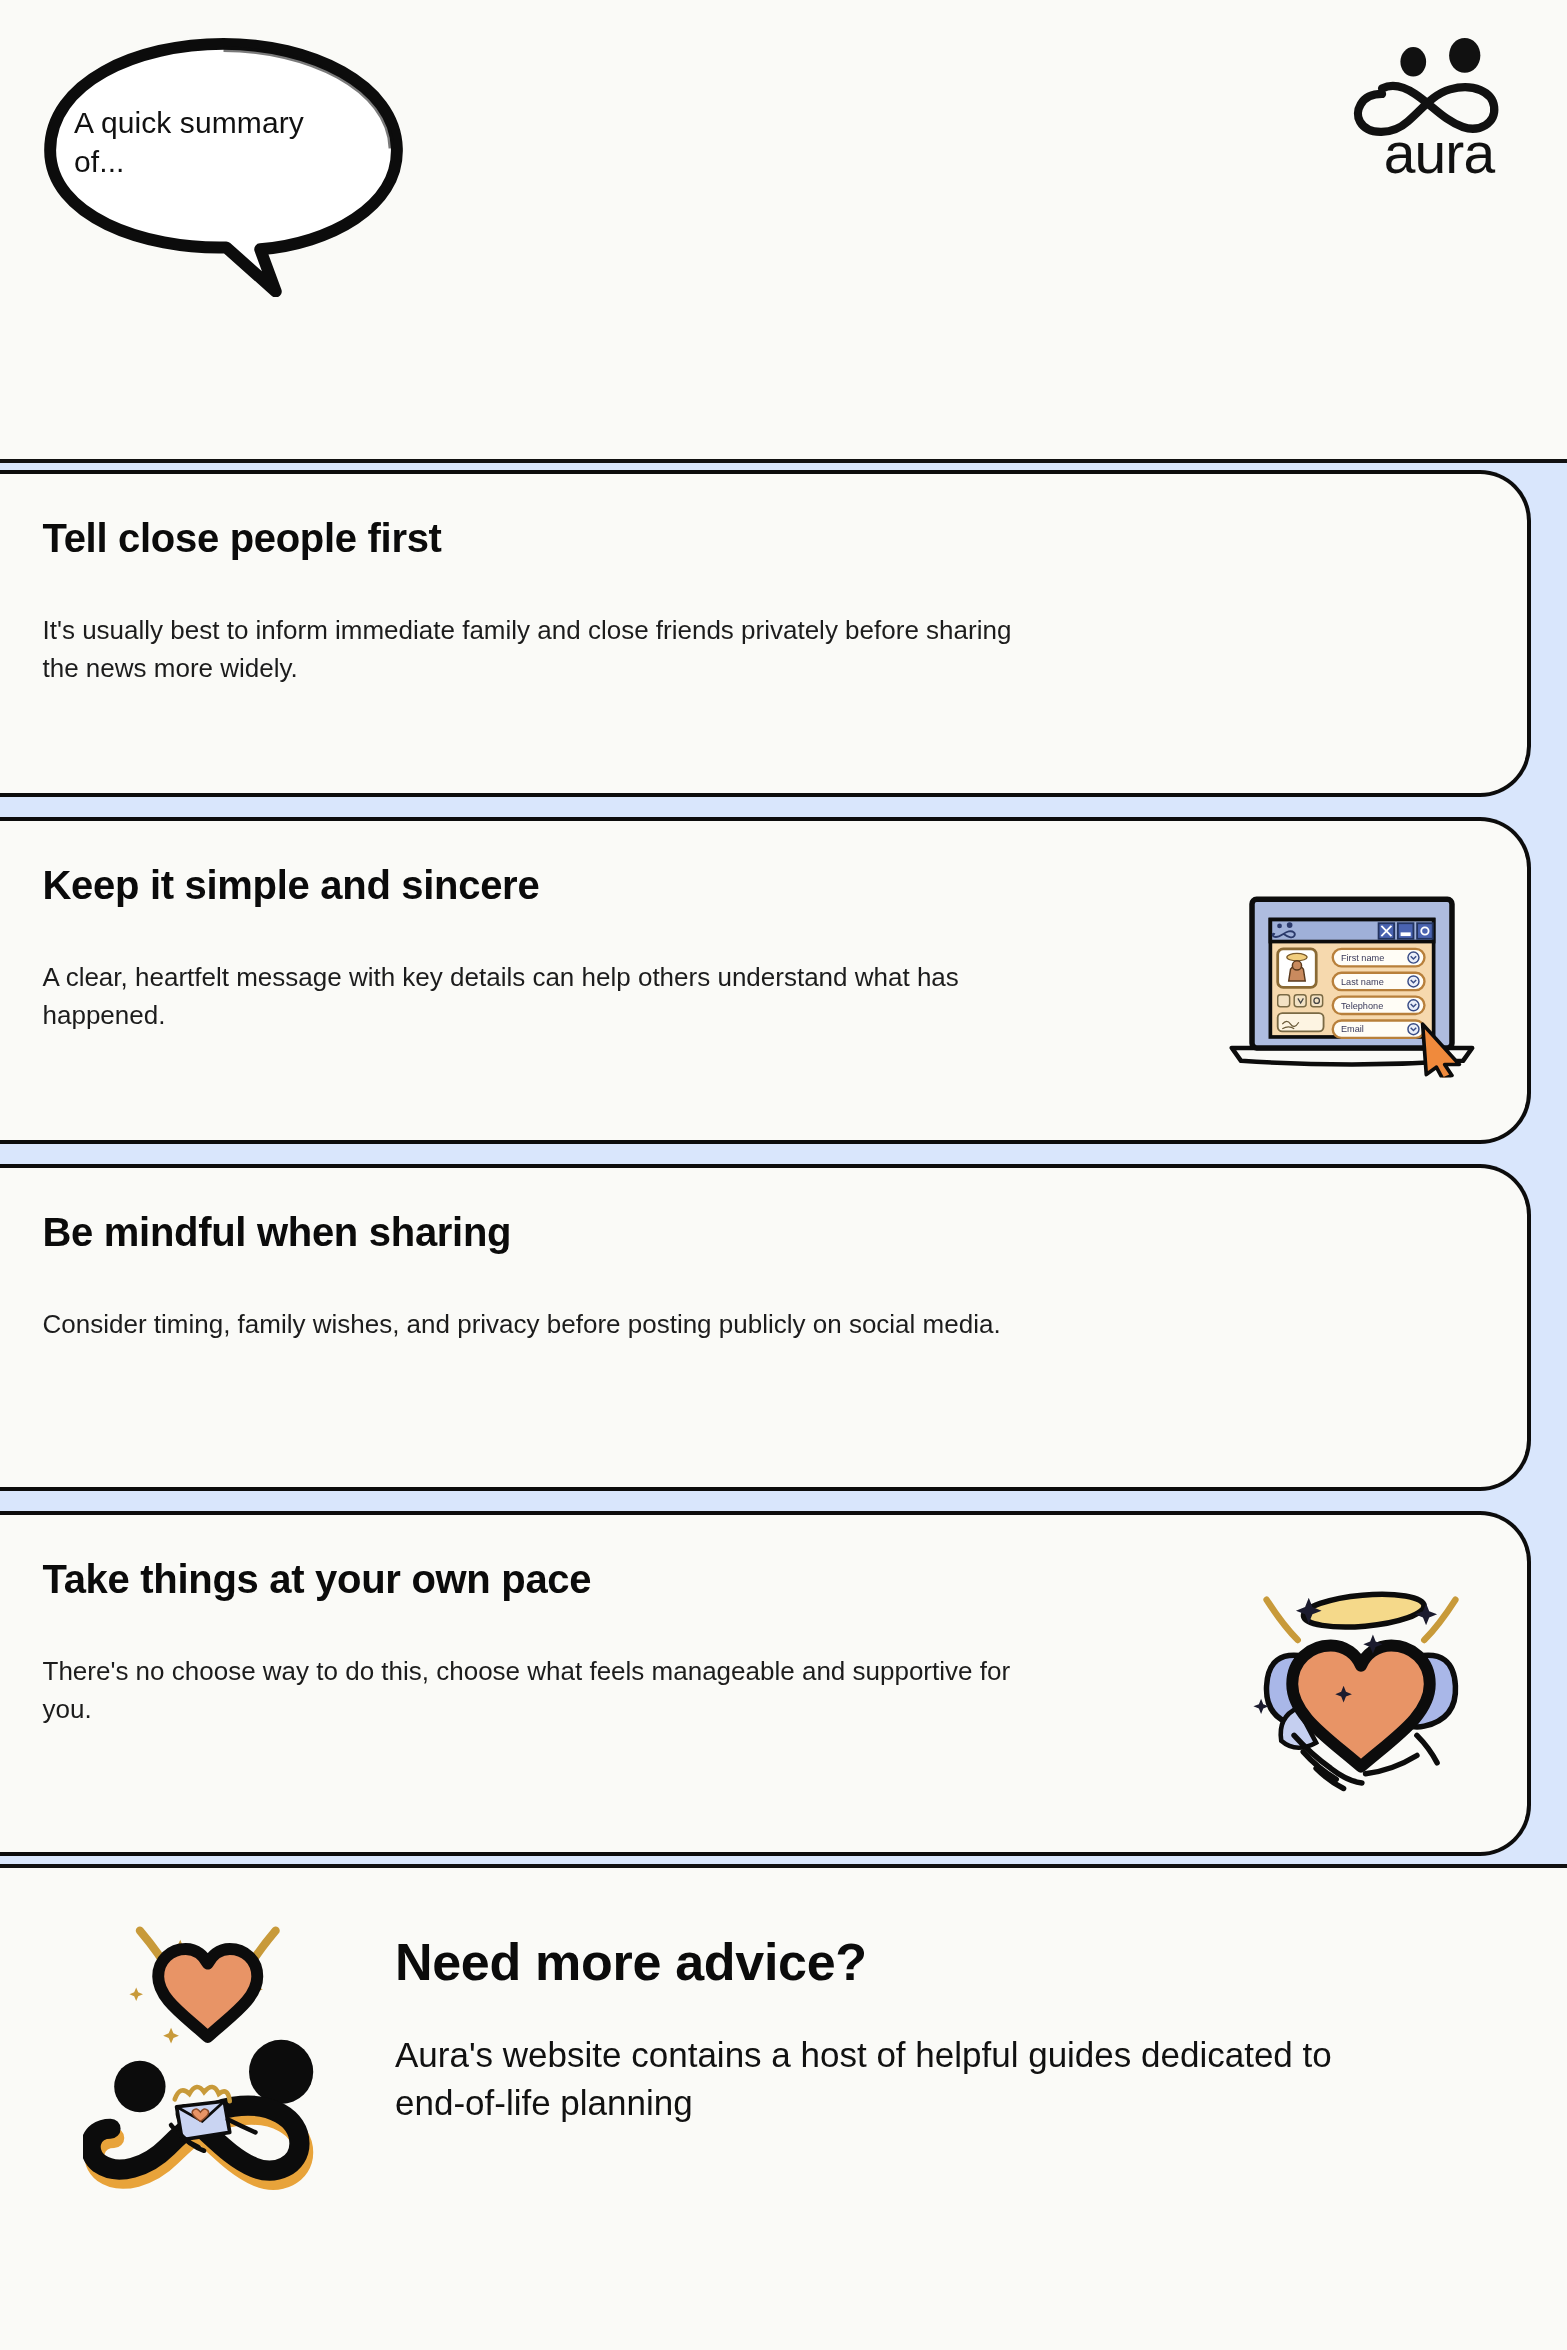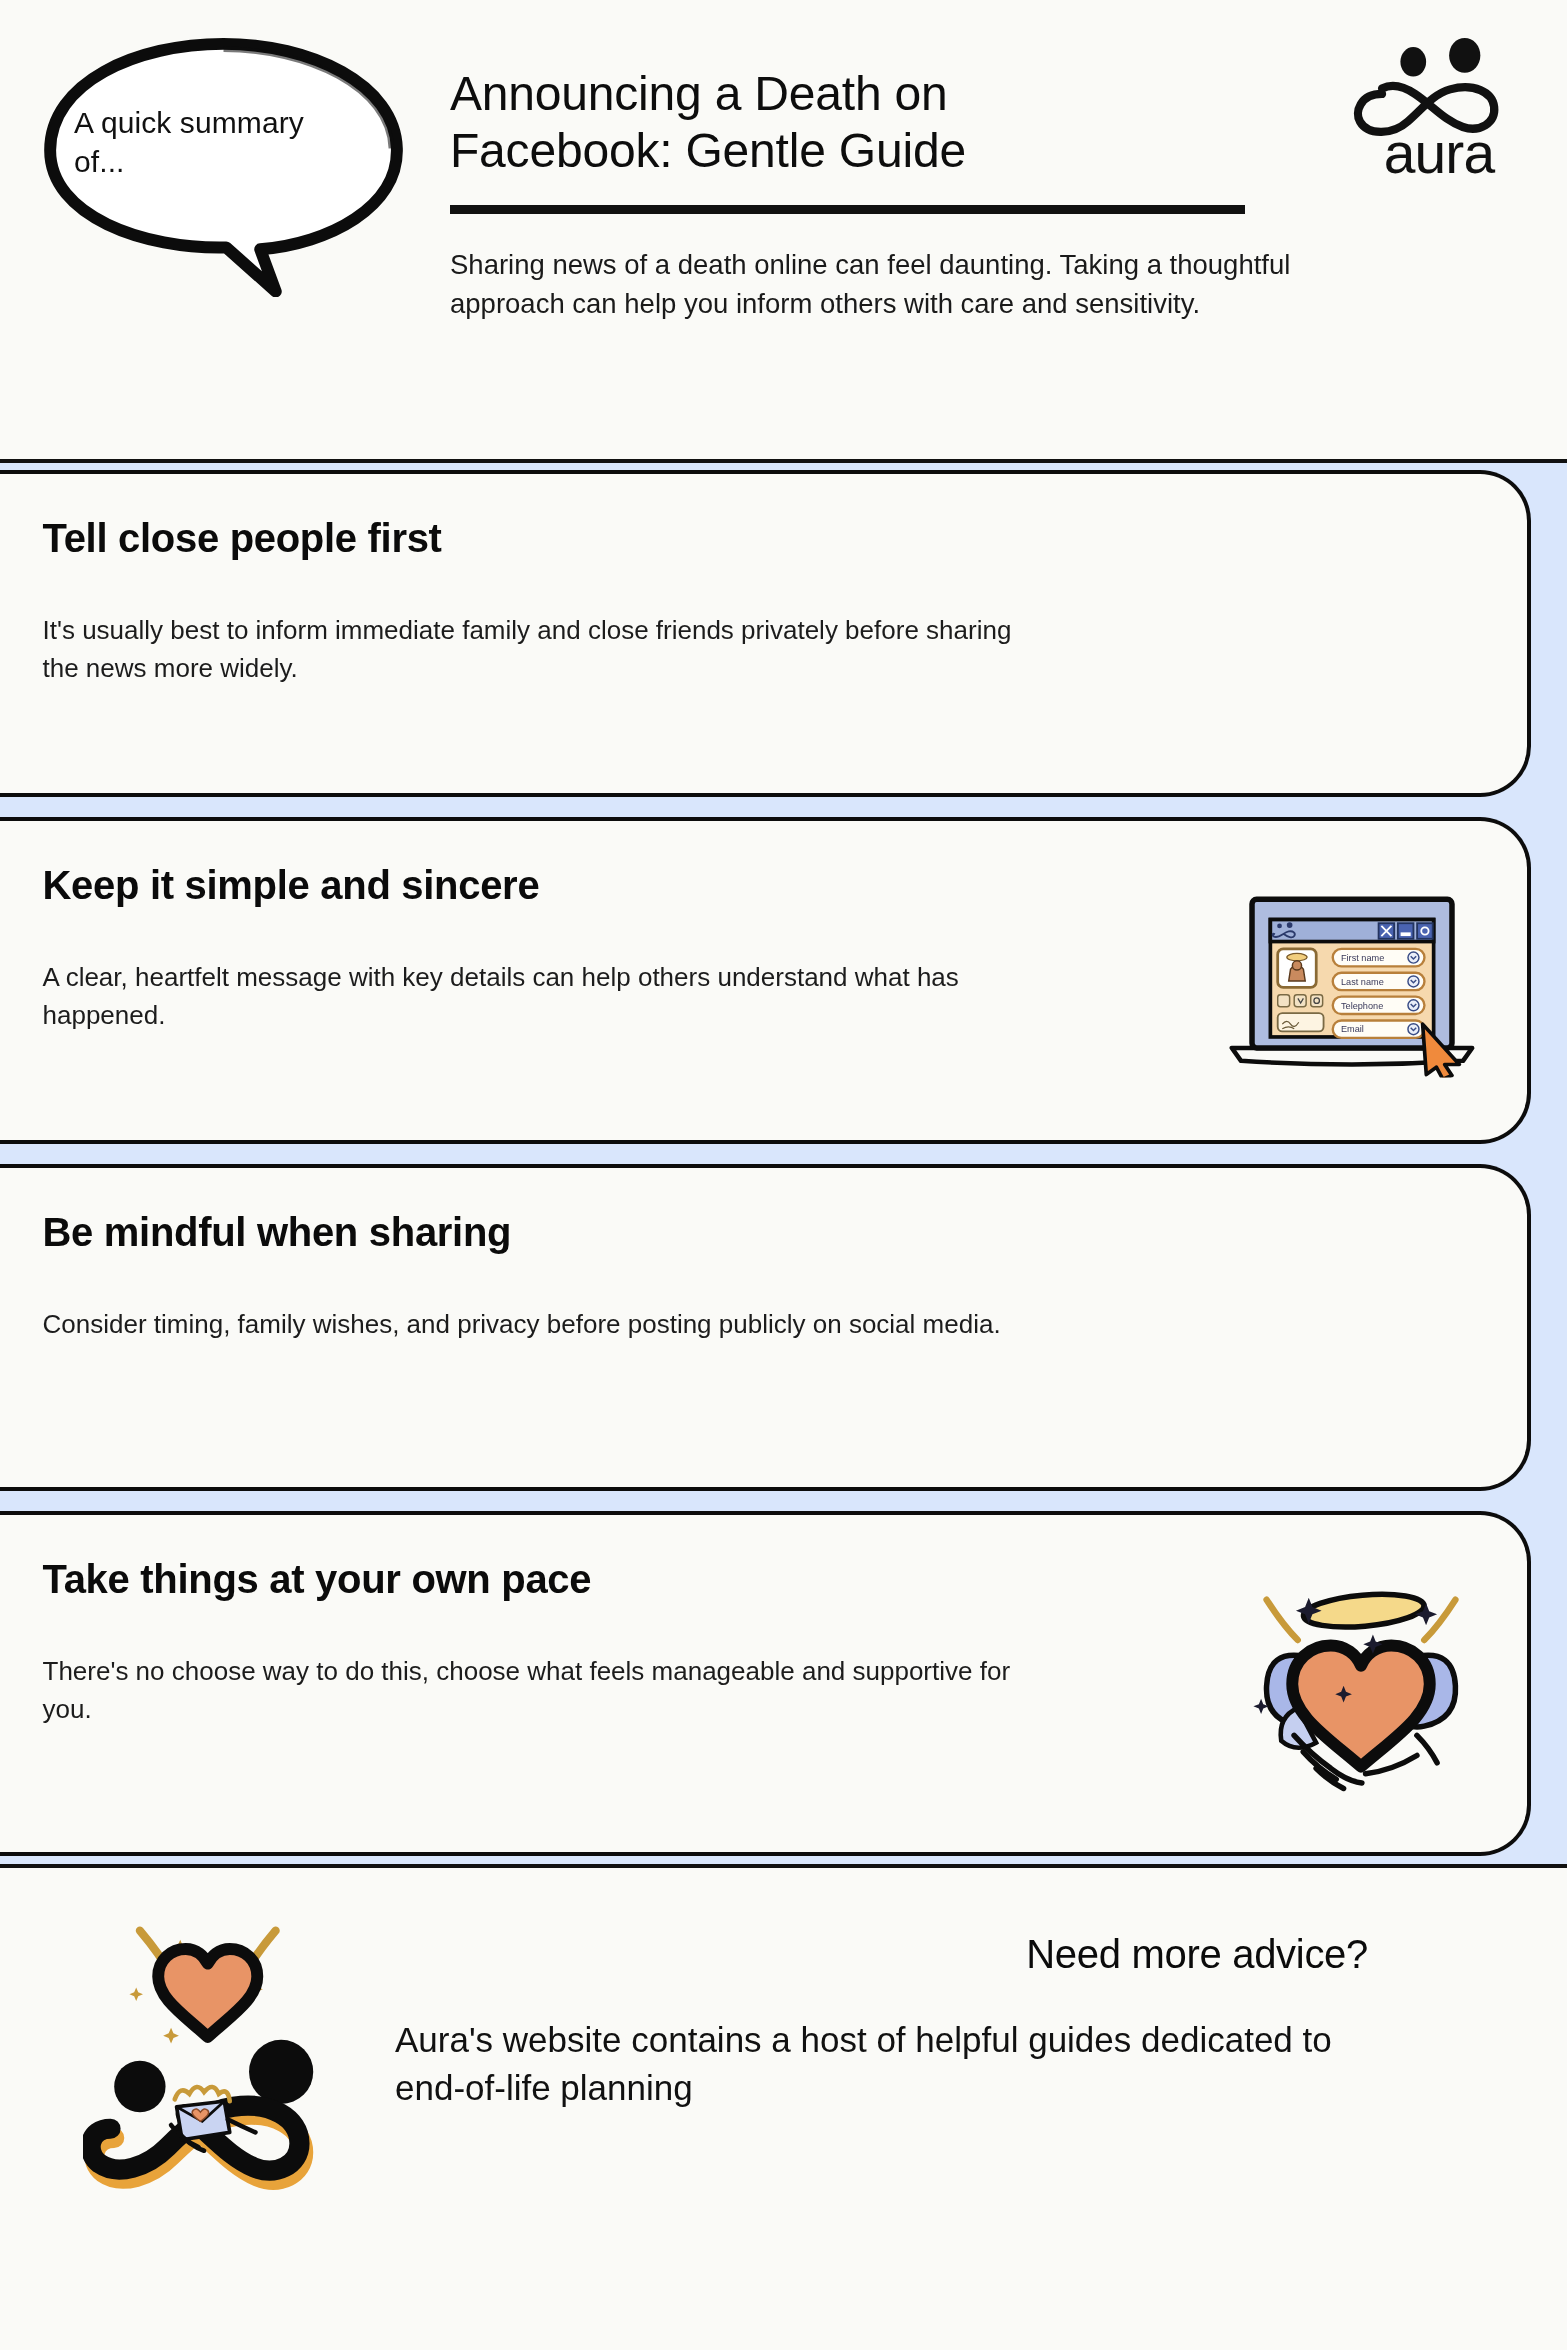--- a/index.html
+++ b/index.html
@@ -66,48 +66,40 @@
   .card--pace{ min-height:345px; }
 
   
   .footer{
     position:relative; height:356px; background:#FAFAF7;
     display:flex; align-items:flex-start; padding:24px 37px 0 83px; gap:46px;
   }
   .footer-art{ width:266px; height:312px; flex:0 0 266px; }
   .footer-art svg{ width:100%; height:100%; display:block; }
   .footer-text{ padding-top:40px; }
-  .footer-title{ font-size:40px; font-weight:400; color:#0b0b0b; letter-spacing:-0.3px;text-align:right; }
+  .footer-title{ font-size:52px; font-weight:700; color:#0b0b0b; letter-spacing:-0.3px; }
   .footer-body{ margin-top:39px; font-size:35px; line-height:1.38; color:#111; max-width:973px; }
 </style>
 </head>
 <body>
 
 <div class="page">
 
   <div class="header">
 
     <div class="bubble-wrap">
       <svg viewBox="0 0 410 290" xmlns="http://www.w3.org/2000/svg">
         <path d="M205 14 C300 14 392 58 394 128 C396 192 320 232 245 238
                  L262 284 L208 236
                  C118 238 16 202 16 130 C16 56 110 14 205 14 Z" fill="#ffffff" stroke="#0c0c0c" stroke-width="13" stroke-linejoin="round"></path>
         <path d="M205 20 C296 20 386 62 388 128" fill="none" stroke="#0c0c0c" stroke-width="6" opacity=".55"></path>
       </svg>
       <div class="bubble-text">A quick summary of...</div>
     </div>
 
-    <div class="head-block">
-      <div class="head-title">
-        <div>Announcing a Death on</div>
-        <div>Facebook: Gentle Guide</div>
-      </div>
-      <div class="head-rule"></div>
-      <div class="head-sub">Sharing news of a death online can feel daunting. Taking a thoughtful approach can help you inform others with care and sensitivity.</div>
-    </div>
 
     <div class="logo">
       <svg viewBox="0 0 200 160" xmlns="http://www.w3.org/2000/svg">
         <ellipse cx="72" cy="27" rx="14" ry="16" fill="#111"></ellipse>
         <ellipse cx="128" cy="20" rx="17" ry="19" fill="#111"></ellipse>
         <path d="M38 62 C14 62 8 82 14 92 C22 106 48 108 66 92 C82 78 94 62 112 57
                  C138 50 158 60 160 76 C162 94 144 104 126 98 C106 91 92 74 74 62
                  C62 54 50 50 38 56" fill="none" stroke="#111" stroke-width="9" stroke-linecap="round"></path>
         <text x="100" y="148" text-anchor="middle" font-family="Liberation Sans, sans-serif" font-size="62" fill="#111" letter-spacing="-1">aura</text>
       </svg>

